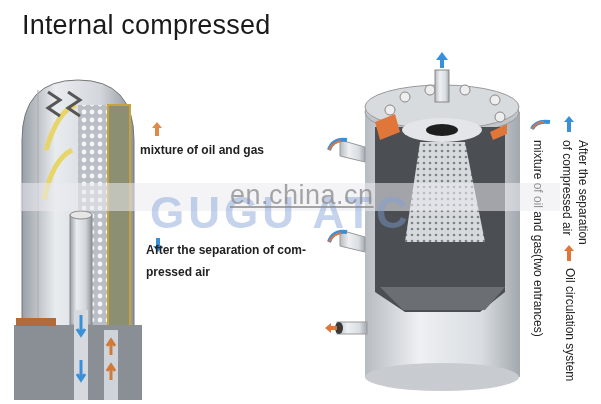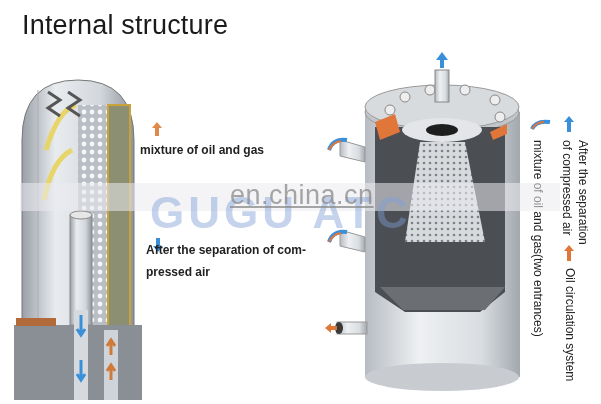--- a/index.html
+++ b/index.html
@@ -8,21 +8,21 @@
   .abs { position:absolute; }
   .label { font-size:12px; color:#222; line-height:20px;font-weight:bold; }
   .vtext { position:absolute; writing-mode:vertical-rl; font-size:12px; color:#222; white-space:nowrap; }
   .watermark-cn { position:absolute; left:230px; top:180px; font-size:27px; color:#8a8a8a; opacity:0.75; letter-spacing:0.5px;text-decoration:underline; }
   .watermark-big { position:absolute; left:150px; top:188px; font-size:44px; font-weight:bold; color:#7f9fd6; opacity:0.45; letter-spacing:4px; }
   .blur-band { position:absolute; left:20px; top:183px; width:540px; height:28px; background:rgba(235,235,240,0.55); }
 </style>
 </head>
 <body>
 
-<div class="title">Internal structure</div>
+<div class="title">Internal compressed</div>
 
 <svg class="abs" style="left:8px;top:60px" width="140" height="340">
   <defs>
     <linearGradient id="steel" x1="0" x2="1">
       <stop offset="0" stop-color="#9aa0a8"></stop>
         <stop offset="0.3" stop-color="#e9ecef"></stop>
         <stop offset="0.7" stop-color="#d3d7dc"></stop>
         <stop offset="1" stop-color="#8d939b"></stop>
     </linearGradient>
     <pattern id="holes" width="8" height="8" patternUnits="userSpaceOnUse">

